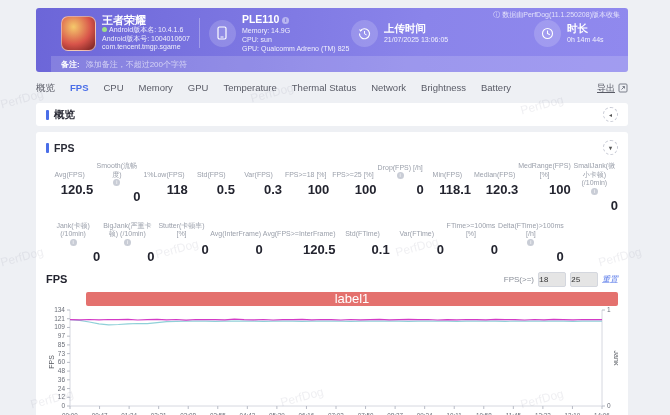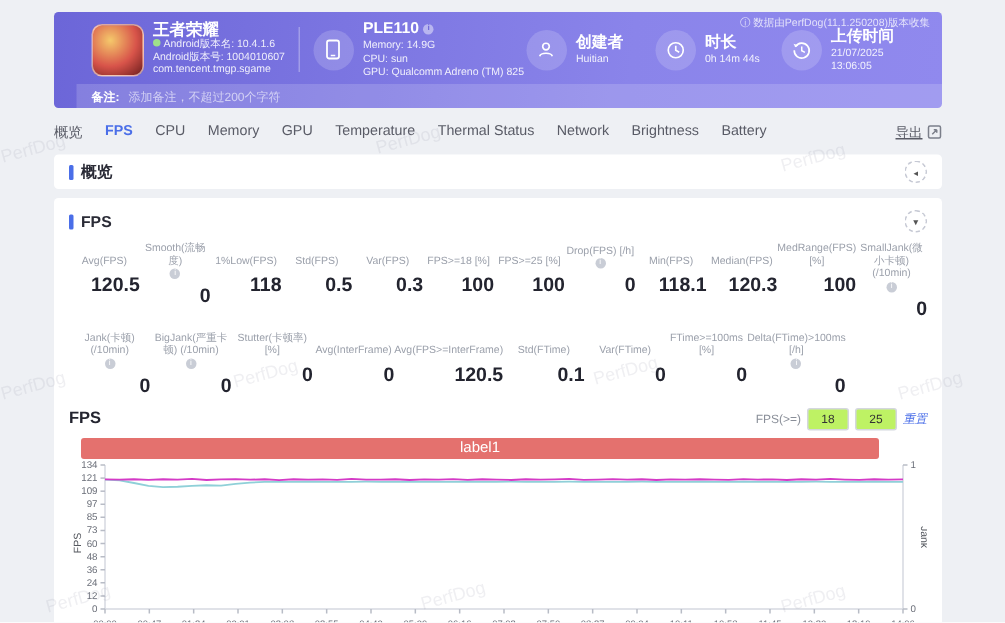--- a/index.html
+++ b/index.html
@@ -45,23 +45,23 @@
   .stats1{display:grid;grid-template-columns:repeat(12,1fr);margin-top:7px;}
   .stats2{display:grid;grid-template-columns:repeat(10,1fr);margin-top:9px;}
   .stat{text-align:center;}
   .stat-label{font-size:7px;color:#9ba0ab;min-height:17px;display:flex;align-items:flex-end;justify-content:center;line-height:8.5px;flex-wrap:wrap;align-content:flex-end;}
   .stat-value{font-size:13px;font-weight:bold;color:#23242f;margin-top:3px;text-align:right;}
 
   
   .chart-head{display:flex;align-items:center;margin-top:8px;}
   .chart-title{font-size:11px;font-weight:bold;color:#23242f;}
   .controls{margin-left:auto;display:flex;align-items:center;gap:4px;font-size:8px;color:#8a8f99;}
-  .tinput{width:26px;height:13px;border:1px solid #d4d7de;border-radius:2px;font-size:8px;text-align:center;color:#333;background:#bef264;padding:0;font-family:Liberation Sans, sans-serif;}
+  .tinput{width:26px;height:13px;border:1px solid #d4d7de;border-radius:2px;font-size:8px;color:#333;background:#e5e5e5;padding:0;font-family:Liberation Mono, monospace;}
   .reset{color:#4a6ee8;cursor:pointer;font-style:italic;}
-  .band{margin:5px 0 0 8px;width:532px;height:14px;background:#e4716e;border-radius:2px;color:#fff;font-size:10px;display:flex;align-items:center;justify-content:center;}
+  .band{margin:5px 0 0 40px;width:532px;height:14px;background:#e4716e;border-radius:2px;color:#fff;font-size:13px;display:flex;align-items:center;justify-content:center;}
   svg{display:block;}
 </style>
 </head>
 <body>
 
 <div class="page">
   <div class="content">
 
     <div class="header">
       <div class="header-main">
@@ -87,57 +87,45 @@
               </svg>
           </div>
           <div>
             <div class="big"><span>PLE110</span> <i class="info-i onpurple">i</i></div>
             <div class="sub">Memory: 14.9G</div>
             <div class="sub">CPU: sun</div>
             <div class="sub">GPU: Qualcomm Adreno (TM) 825</div>
           </div>
         </div>
 
-        <div class="hcol" style="width:86px;">
-          <div class="icircle">
-            <svg width="12" height="12" viewBox="0 0 12 12">
-                <circle cx="6" cy="4" r="2.2" fill="none" stroke="#fff" stroke-width="1.1"></circle>
-                <path d="M1.8 10.5 C2.5 7.8 9.5 7.8 10.2 10.5" fill="none" stroke="#fff" stroke-width="1.1"></path>
-              </svg>
-          </div>
-          <div>
-            <div class="big">创建者</div>
-            <div class="sub">Huitian</div>
-          </div>
-        </div>
-
-        <div class="hcol" style="width:84px;">
-          <div class="icircle">
-            <svg width="13" height="13" viewBox="0 0 13 13">
-                <circle cx="6.5" cy="6.5" r="5" fill="none" stroke="#fff" stroke-width="1.1"></circle>
-                <path d="M6.5 3.5 V6.5 L8.8 7.8" fill="none" stroke="#fff" stroke-width="1.1"></path>
-              </svg>
-          </div>
-          <div>
-            <div class="big">时长</div>
-            <div class="sub">0h 14m 44s</div>
-          </div>
-        </div>
 
         <div class="hcol" style="flex:1;">
           <div class="icircle">
             <svg width="13" height="13" viewBox="0 0 13 13">
                 <path d="M2.2 4.2 A5 5 0 1 1 1.5 6.5" fill="none" stroke="#fff" stroke-width="1.1"></path>
                 <path d="M1 2.2 L2.2 4.4 L4.4 3.4 Z" fill="#fff"></path>
                 <path d="M6.5 4 V6.8 L8.6 7.9" fill="none" stroke="#fff" stroke-width="1"></path>
               </svg>
           </div>
           <div>
             <div class="big">上传时间</div>
             <div class="sub">21/07/2025 13:06:05</div>
+          </div>
+        </div>
+
+        <div class="hcol" style="width:84px;">
+          <div class="icircle">
+            <svg width="13" height="13" viewBox="0 0 13 13">
+                <circle cx="6.5" cy="6.5" r="5" fill="none" stroke="#fff" stroke-width="1.1"></circle>
+                <path d="M6.5 3.5 V6.5 L8.8 7.8" fill="none" stroke="#fff" stroke-width="1.1"></path>
+              </svg>
+          </div>
+          <div>
+            <div class="big">时长</div>
+            <div class="sub">0h 14m 44s</div>
           </div>
         </div>
       </div>
 
       <div class="note-row">
         <span class="note-label">备注:</span>
         <span class="note-ph">添加备注，不超过200个字符</span>
       </div>
     </div>
 

